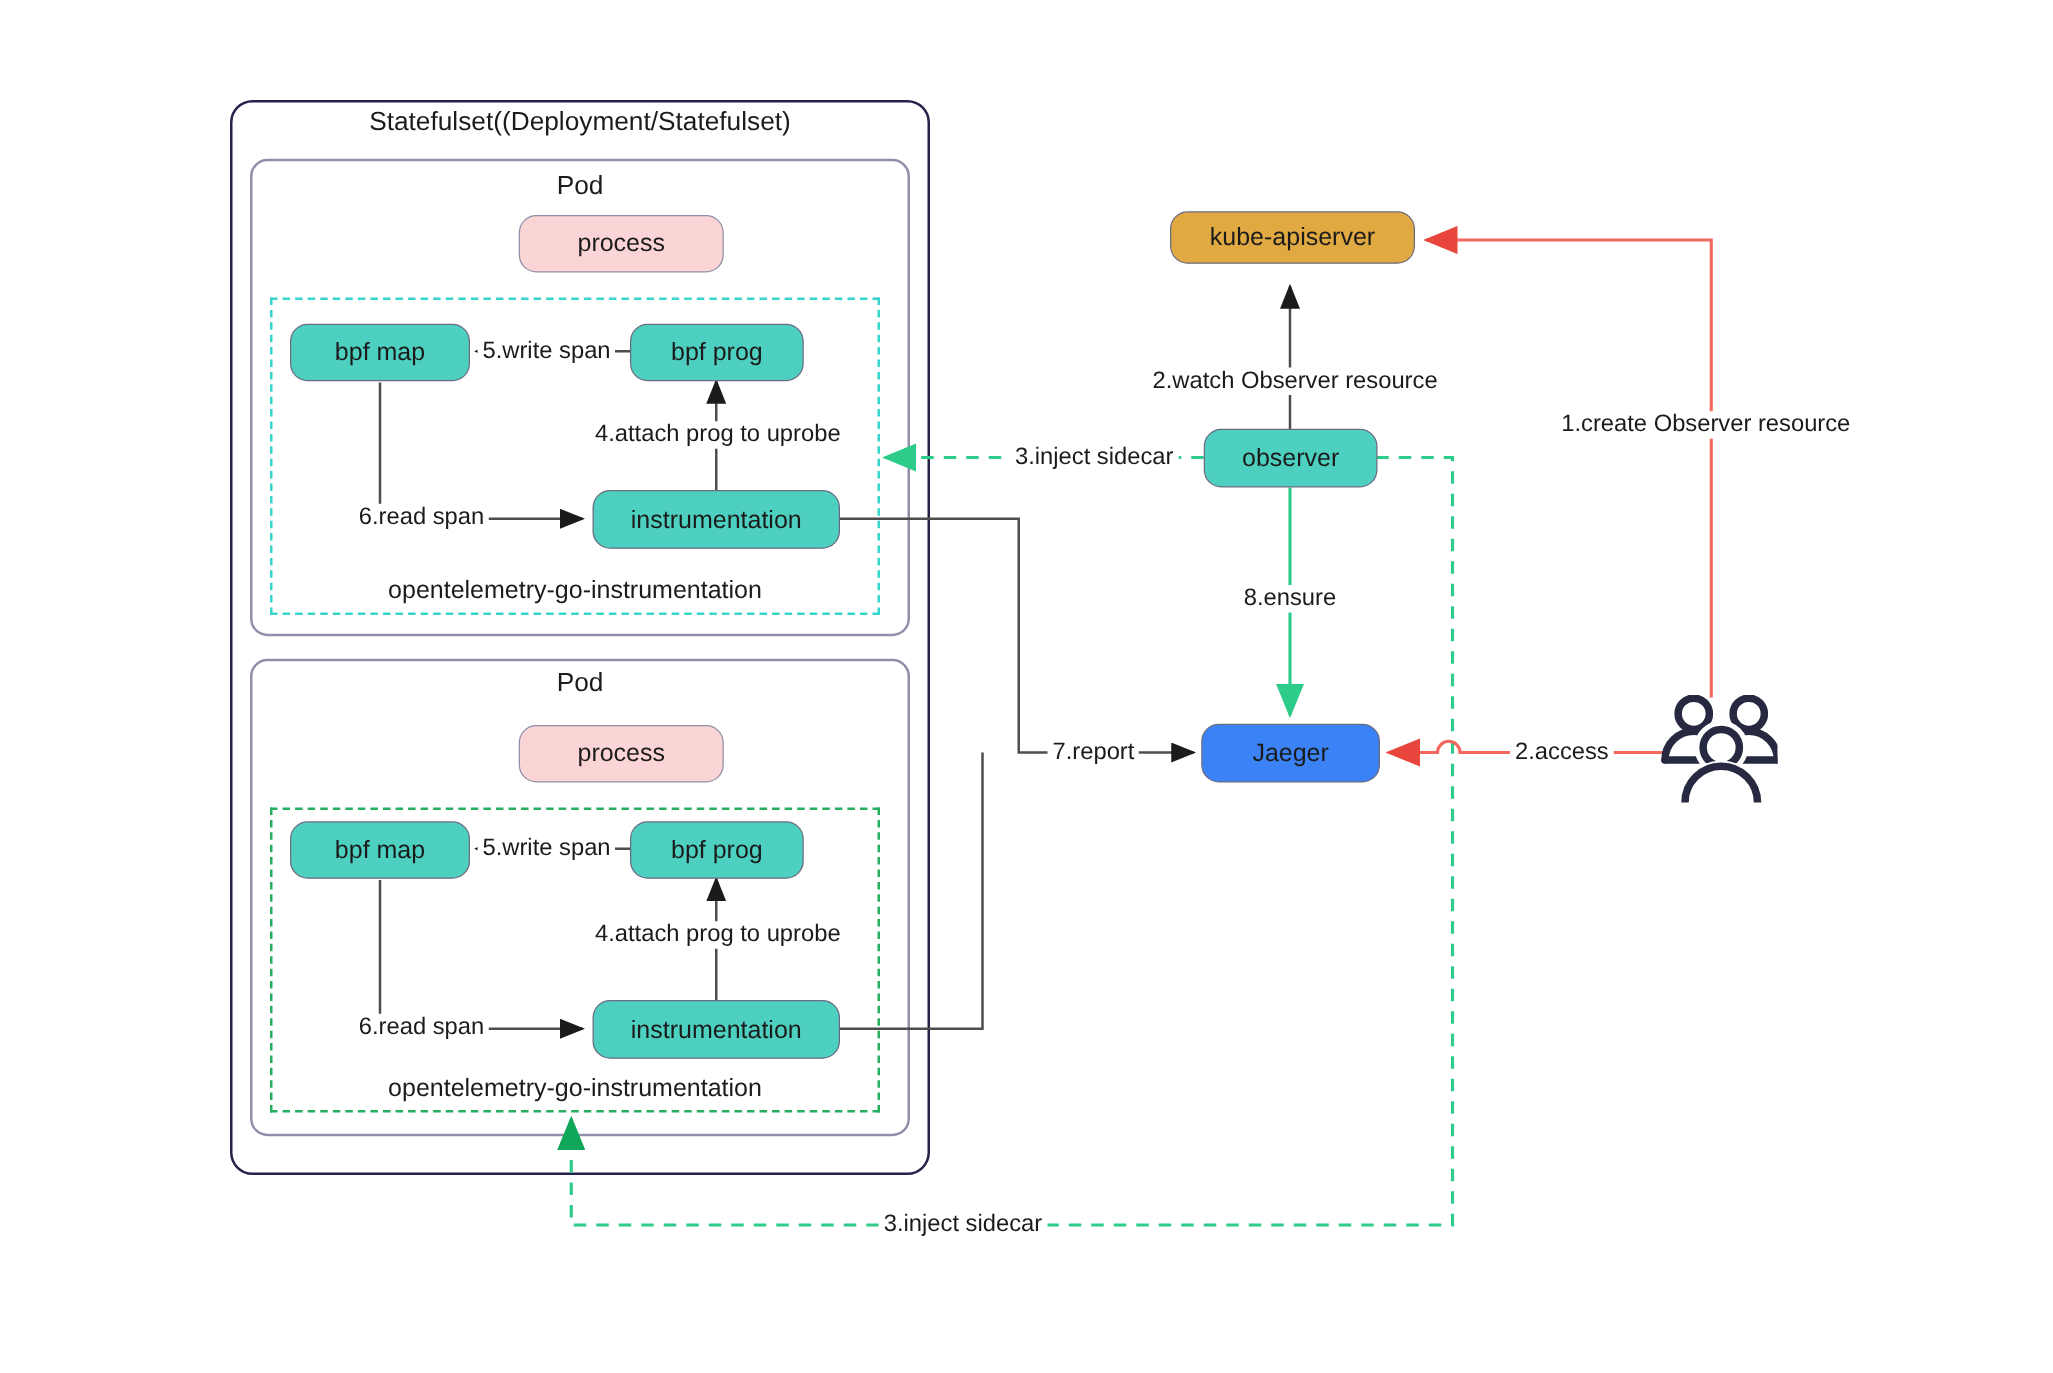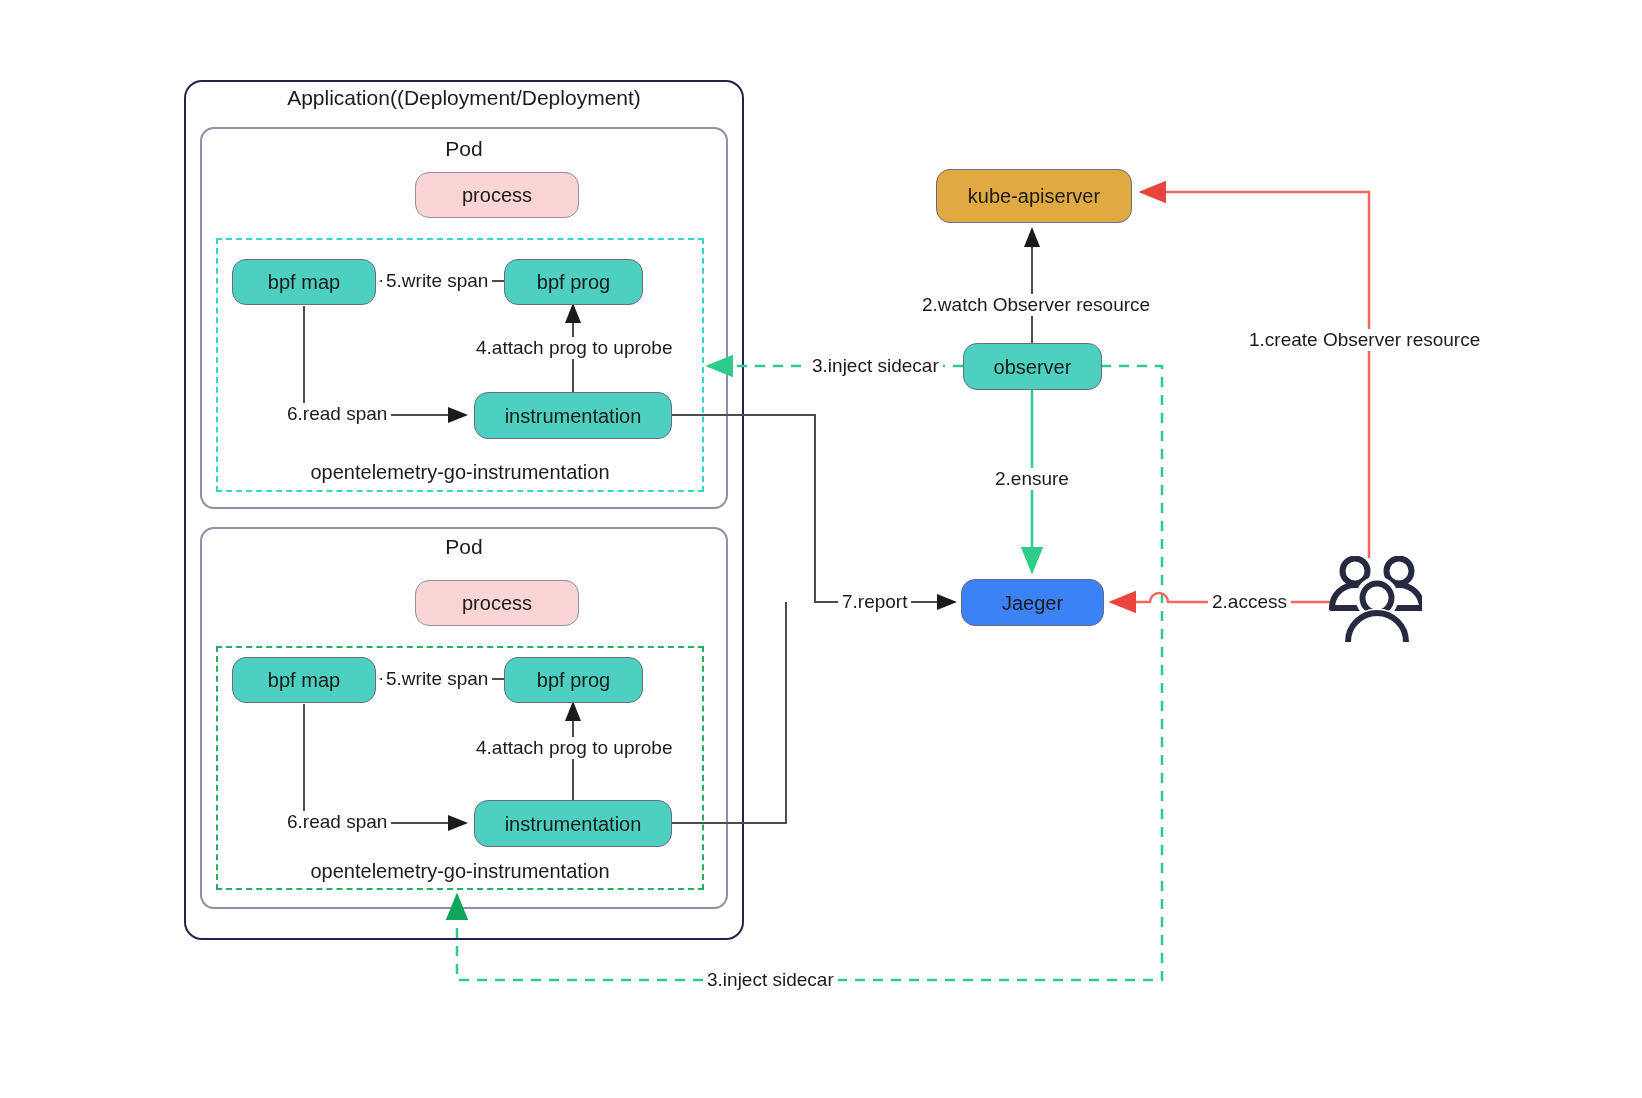--- a/index.html
+++ b/index.html
@@ -143,21 +143,21 @@
     <line x1="963" y1="366" x2="708" y2="366" stroke="#2ecc8a" stroke-width="2.5" stroke-dasharray="10 8" marker-end="url(#arrow-green2)"></line>
 
     <path d="M1101 366 L1162 366 L1162 980 L457 980 L457 895" fill="none" stroke="#2ecc8a" stroke-width="2.5" stroke-dasharray="10 8" marker-end="url(#arrow-green)"></path>
 
     <path d="M1369 558 L1369 192 L1141 192" fill="none" stroke="#f4675f" stroke-width="2.5" marker-end="url(#arrow-red)"></path>
 
     <path d="M1332 602 L1175 602 L1175 602 A1 1 0 0 0 1175 602
              M1332 602 L1176 602 L1168 602 A9 9 0 0 0 1150 602 L1111 602" fill="none" stroke="#f4675f" stroke-width="2.5" marker-end="url(#arrow-red)"></path>
   </svg>
 
-  <div class="caption" style="left:184px; top:86px; width:560px;">Application((Deployment/Deployment)</div>
+  <div class="caption" style="left:184px; top:86px; width:560px;">Statefulset((Deployment/Statefulset)</div>
 
   <div class="caption" style="left:200px; top:137px; width:528px;">Pod</div>
 
   <div class="caption" style="left:200px; top:535px; width:528px;">Pod</div>
 
   <div class="caption" style="left:216px; top:461px; width:488px; font-size:20px;">opentelemetry-go-instrumentation</div>
 
   <div class="caption" style="left:216px; top:860px; width:488px; font-size:20px;">opentelemetry-go-instrumentation</div>
 
   <div class="node node-pink" style="left:375px; top:172px; width:164px; height:46px;">process</div>
@@ -169,21 +169,21 @@
   <div class="node node-teal" style="left:474px; top:392px; width:198px; height:47px;">instrumentation</div>
 
   <div class="node node-pink" style="left:375px; top:580px; width:164px; height:46px;">process</div>
 
   <div class="node node-teal" style="left:232px; top:657px; width:144px; height:46px;">bpf map</div>
 
   <div class="node node-teal" style="left:504px; top:657px; width:139px; height:46px;">bpf prog</div>
 
   <div class="node node-teal" style="left:474px; top:800px; width:198px; height:47px;">instrumentation</div>
 
-  <div class="node node-amber" style="left:936px; top:169px; width:196px; height:54px;">kube-apiserver</div>
+  <div class="node node-amber" style="left:936px; top:169px; width:196px; height:42px;">kube-apiserver</div>
 
   <div class="node node-teal" style="left:963px; top:343px; width:139px; height:47px;">observer</div>
 
   <div class="node node-peach" style="left:961px; top:579px; width:143px; height:47px;">Jaeger</div>
 
   <div class="users-icon" style="left:1326px; top:556px;">
     <svg viewBox="0 0 96 86" width="96" height="86">
 
       <circle cx="29" cy="15" r="12.5" fill="none" stroke="#26293f" stroke-width="6"></circle>
       <path d="M6 52 a23 23 0 0 1 46 0" fill="none" stroke="#26293f" stroke-width="6" stroke-linecap="round"></path>
@@ -209,19 +209,19 @@
   <div class="edge-label" style="left:283px; top:811px;">6.read span</div>
 
   <div class="edge-label" style="left:918px; top:270px;margin-top:24px;">2.watch Observer resource</div>
 
   <div class="edge-label" style="left:1245px; top:329px;">1.create Observer resource</div>
 
   <div class="edge-label" style="left:808px; top:355px;">3.inject sidecar</div>
 
   <div class="edge-label" style="left:703px; top:969px;">3.inject sidecar</div>
 
-  <div class="edge-label" style="left:991px; top:468px;">2.ensure</div>
+  <div class="edge-label" style="left:991px; top:468px;">8.ensure</div>
 
   <div class="edge-label" style="left:838px; top:591px;">7.report</div>
 
   <div class="edge-label" style="left:1208px; top:591px;">2.access</div>
 
 </div>
 
 </body></html>

